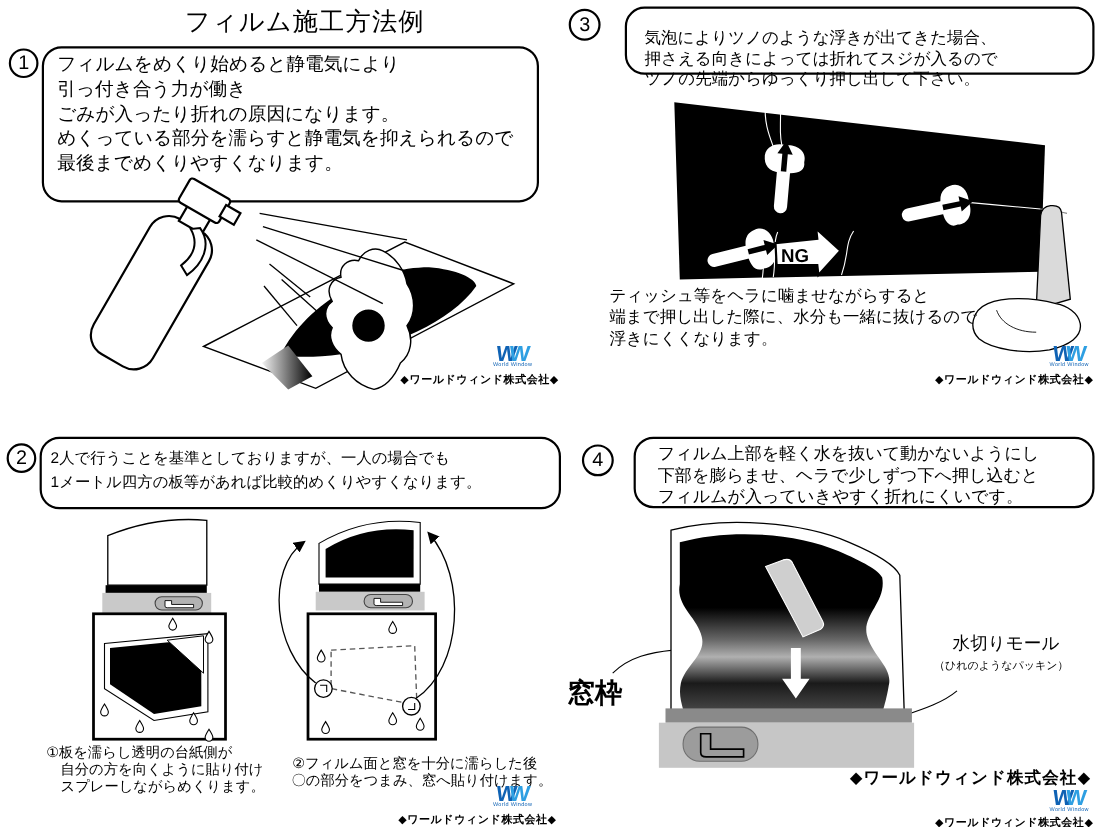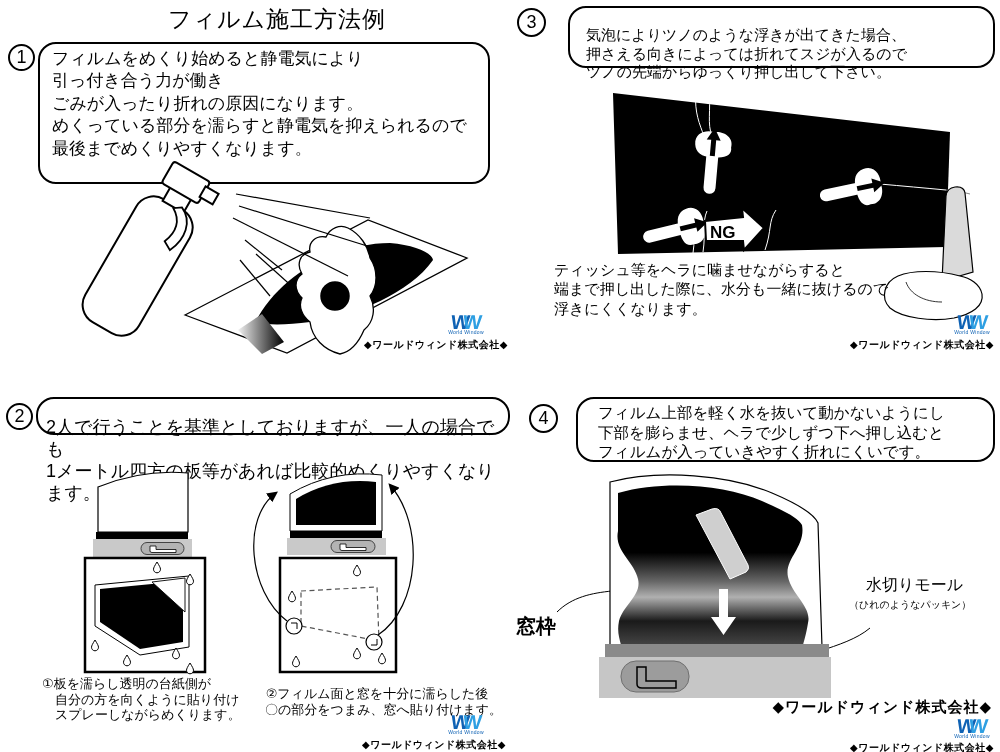--- a/index.html
+++ b/index.html
@@ -7,29 +7,29 @@
   .canvas{position:relative;width:1000px;height:752px;background:#fff;overflow:hidden;
           font-family:"Liberation Sans","DejaVu Sans",sans-serif;color:#000;}
   .title{position:absolute;left:0;top:4px;width:510px;text-align:center;
          font-size:23px;letter-spacing:1px;padding-left:44px;}
   .circnum{position:absolute;border:2px solid #000;border-radius:50%;
            display:flex;align-items:center;justify-content:center;
            font-size:18px;background:#fff;}
   .bubble{position:absolute;border:2px solid #000;border-radius:18px;background:#fff;
           white-space:pre-line;}
   .b1{left:38px;top:42px;width:452px;height:142px;padding:4px 12px;font-size:17px;line-height:22.4px;}
-  .b2{left:36px;top:397px;width:474px;height:36px;padding:17px 8px;font-size:18px;line-height:22px;}
+  .b2{left:36px;top:397px;width:474px;height:66px;padding:6px 8px;font-size:14px;line-height:22px;}
   .b3{left:568px;top:6px;width:427px;height:62px;padding:18px 16px;font-size:15px;line-height:18.7px;}
   .b4{left:576px;top:397px;width:419px;height:65px;padding:4px 20px;font-size:15.5px;line-height:19.5px;}
   .note{position:absolute;white-space:pre-line;}
   .n3{left:554px;top:260px;font-size:15px;line-height:19.3px;}
   .cap{position:absolute;white-space:pre-line;font-size:13px;line-height:15.5px;}
   .cap1{left:42px;top:676px;}
   .cap2{left:252px;top:686px;text-align:center;}
-  .lbl-madowaku{position:absolute;left:516px;top:613px;font-size:20px;font-weight:bold;}
+  .lbl-madowaku{position:absolute;left:516px;top:613px;font-size:25px;font-weight:bold;}
   .lbl-mold1{position:absolute;left:866px;top:575px;font-size:16px;}
   .lbl-mold2{position:absolute;left:849px;top:598px;font-size:10px;}
   .co-sm{position:absolute;font-size:10px;font-weight:bold;letter-spacing:0.5px;}
   .co-lg{position:absolute;right:8px;top:698px;font-size:15px;font-weight:bold;letter-spacing:1px;}
   .wwlogo{position:absolute;width:50px;text-align:center;line-height:1;}
   .wwletters{display:inline-block;transform:skewX(-6deg);}
   .wwletters .w1{font-size:20px;font-weight:bold;color:#0f62b4;}
   .wwletters .w2{font-size:20px;font-weight:bold;color:#2e9fe2;margin-left:-7px;}
   .wwcaption{font-size:5px;color:#0f62b4;letter-spacing:0.3px;margin-top:-2px;}
   svg{position:absolute;overflow:visible;}

